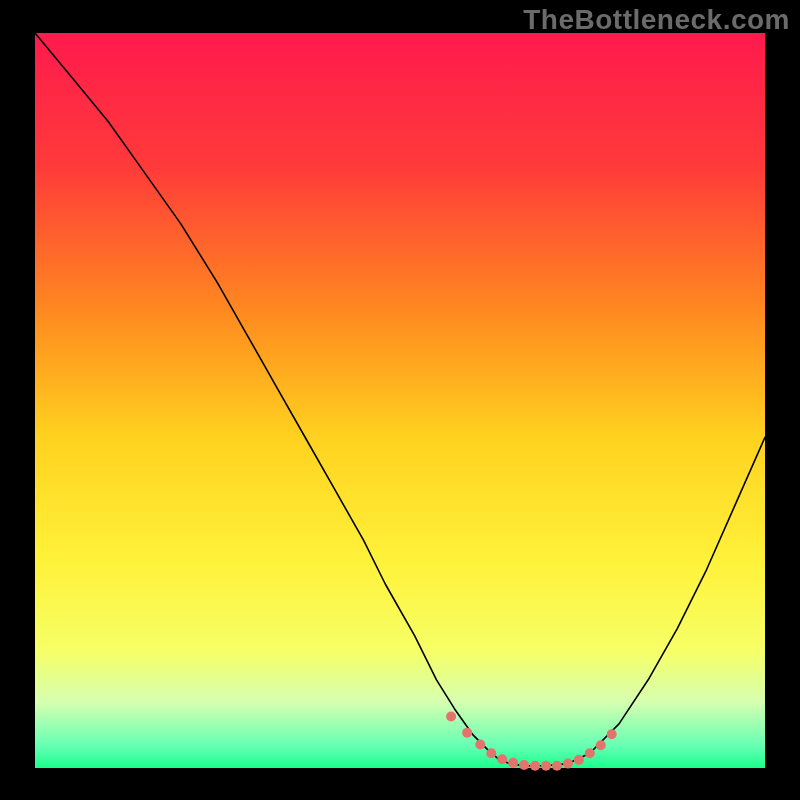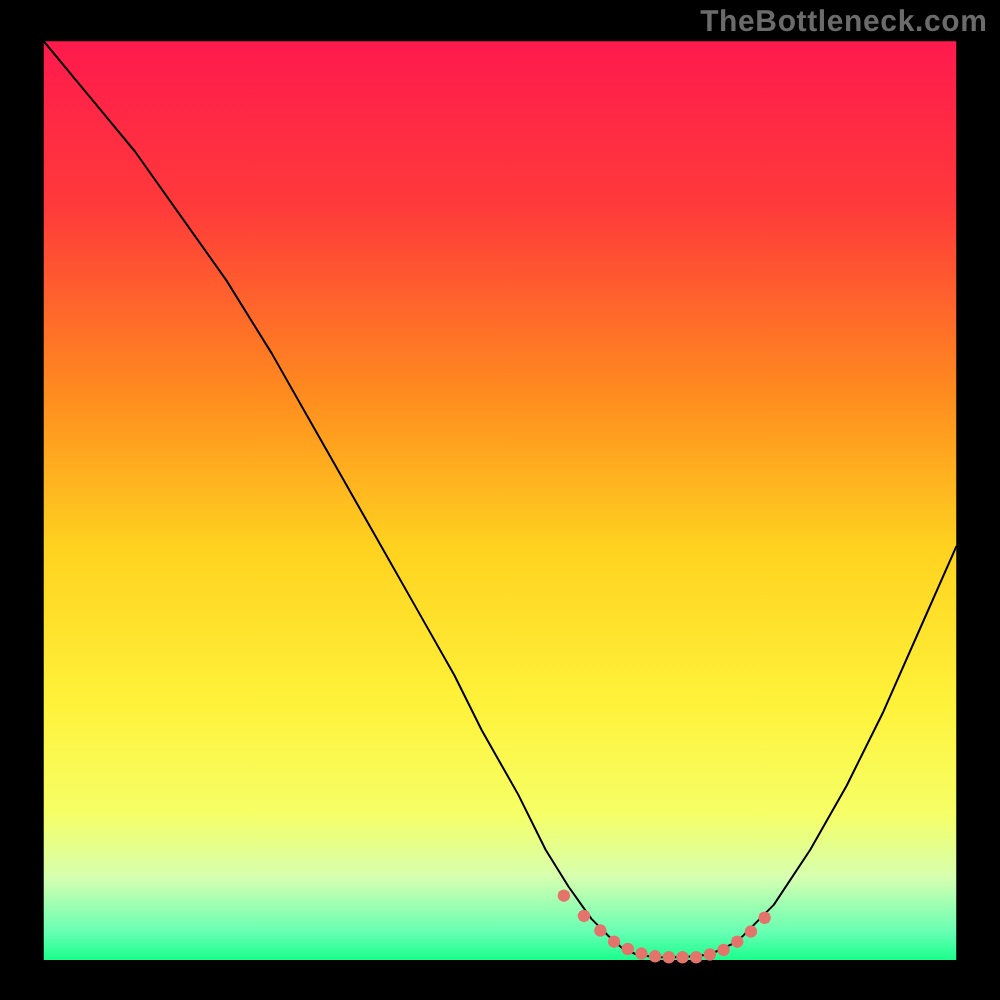--- a/index.html
+++ b/index.html
@@ -15,21 +15,21 @@
     position: relative;
     width: 800px;
     height: 800px;
     background: #000;
   }
   .watermark {
     position: absolute;
     top: 4px;
     right: 10px;
     color: #6b6b6b;
-    font-size: 24px;
+    font-size: 28px;
     font-weight: bold;
     letter-spacing: 0.5px;
     user-select: none;
     z-index: 3;
   }
   svg.plot {
     position: absolute;
     left: 0;
     top: 0;
     width: 800px;

